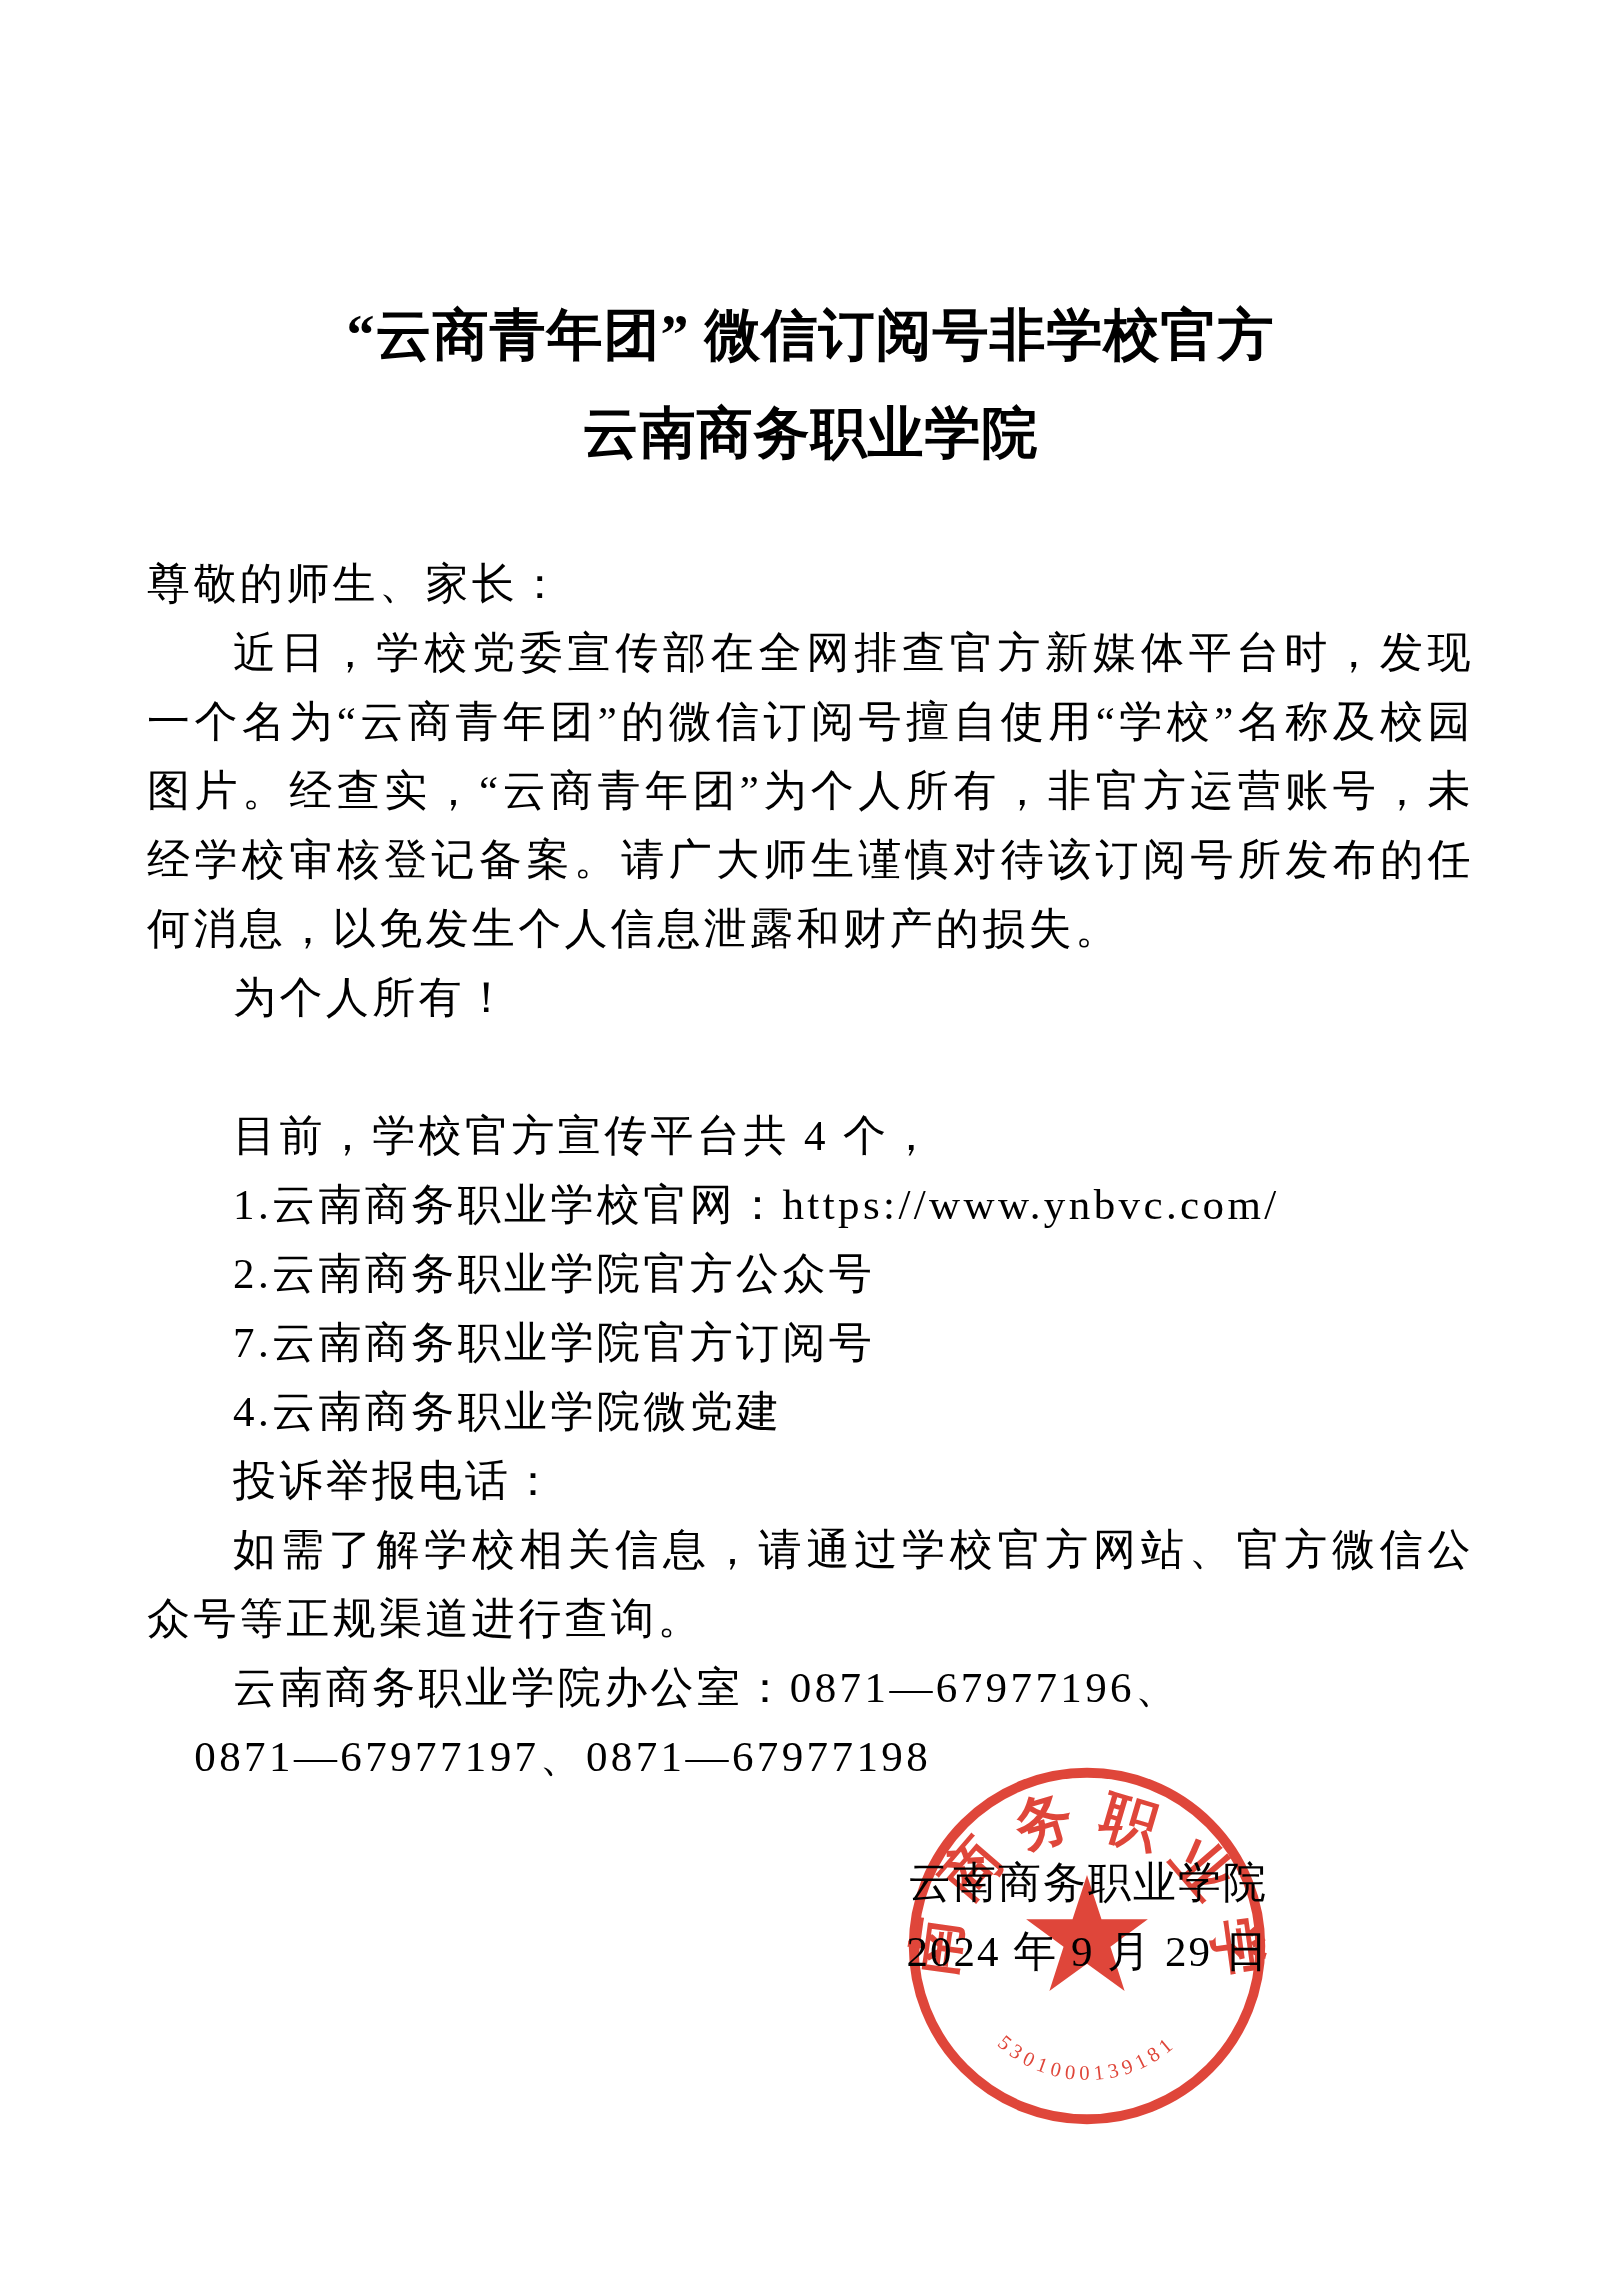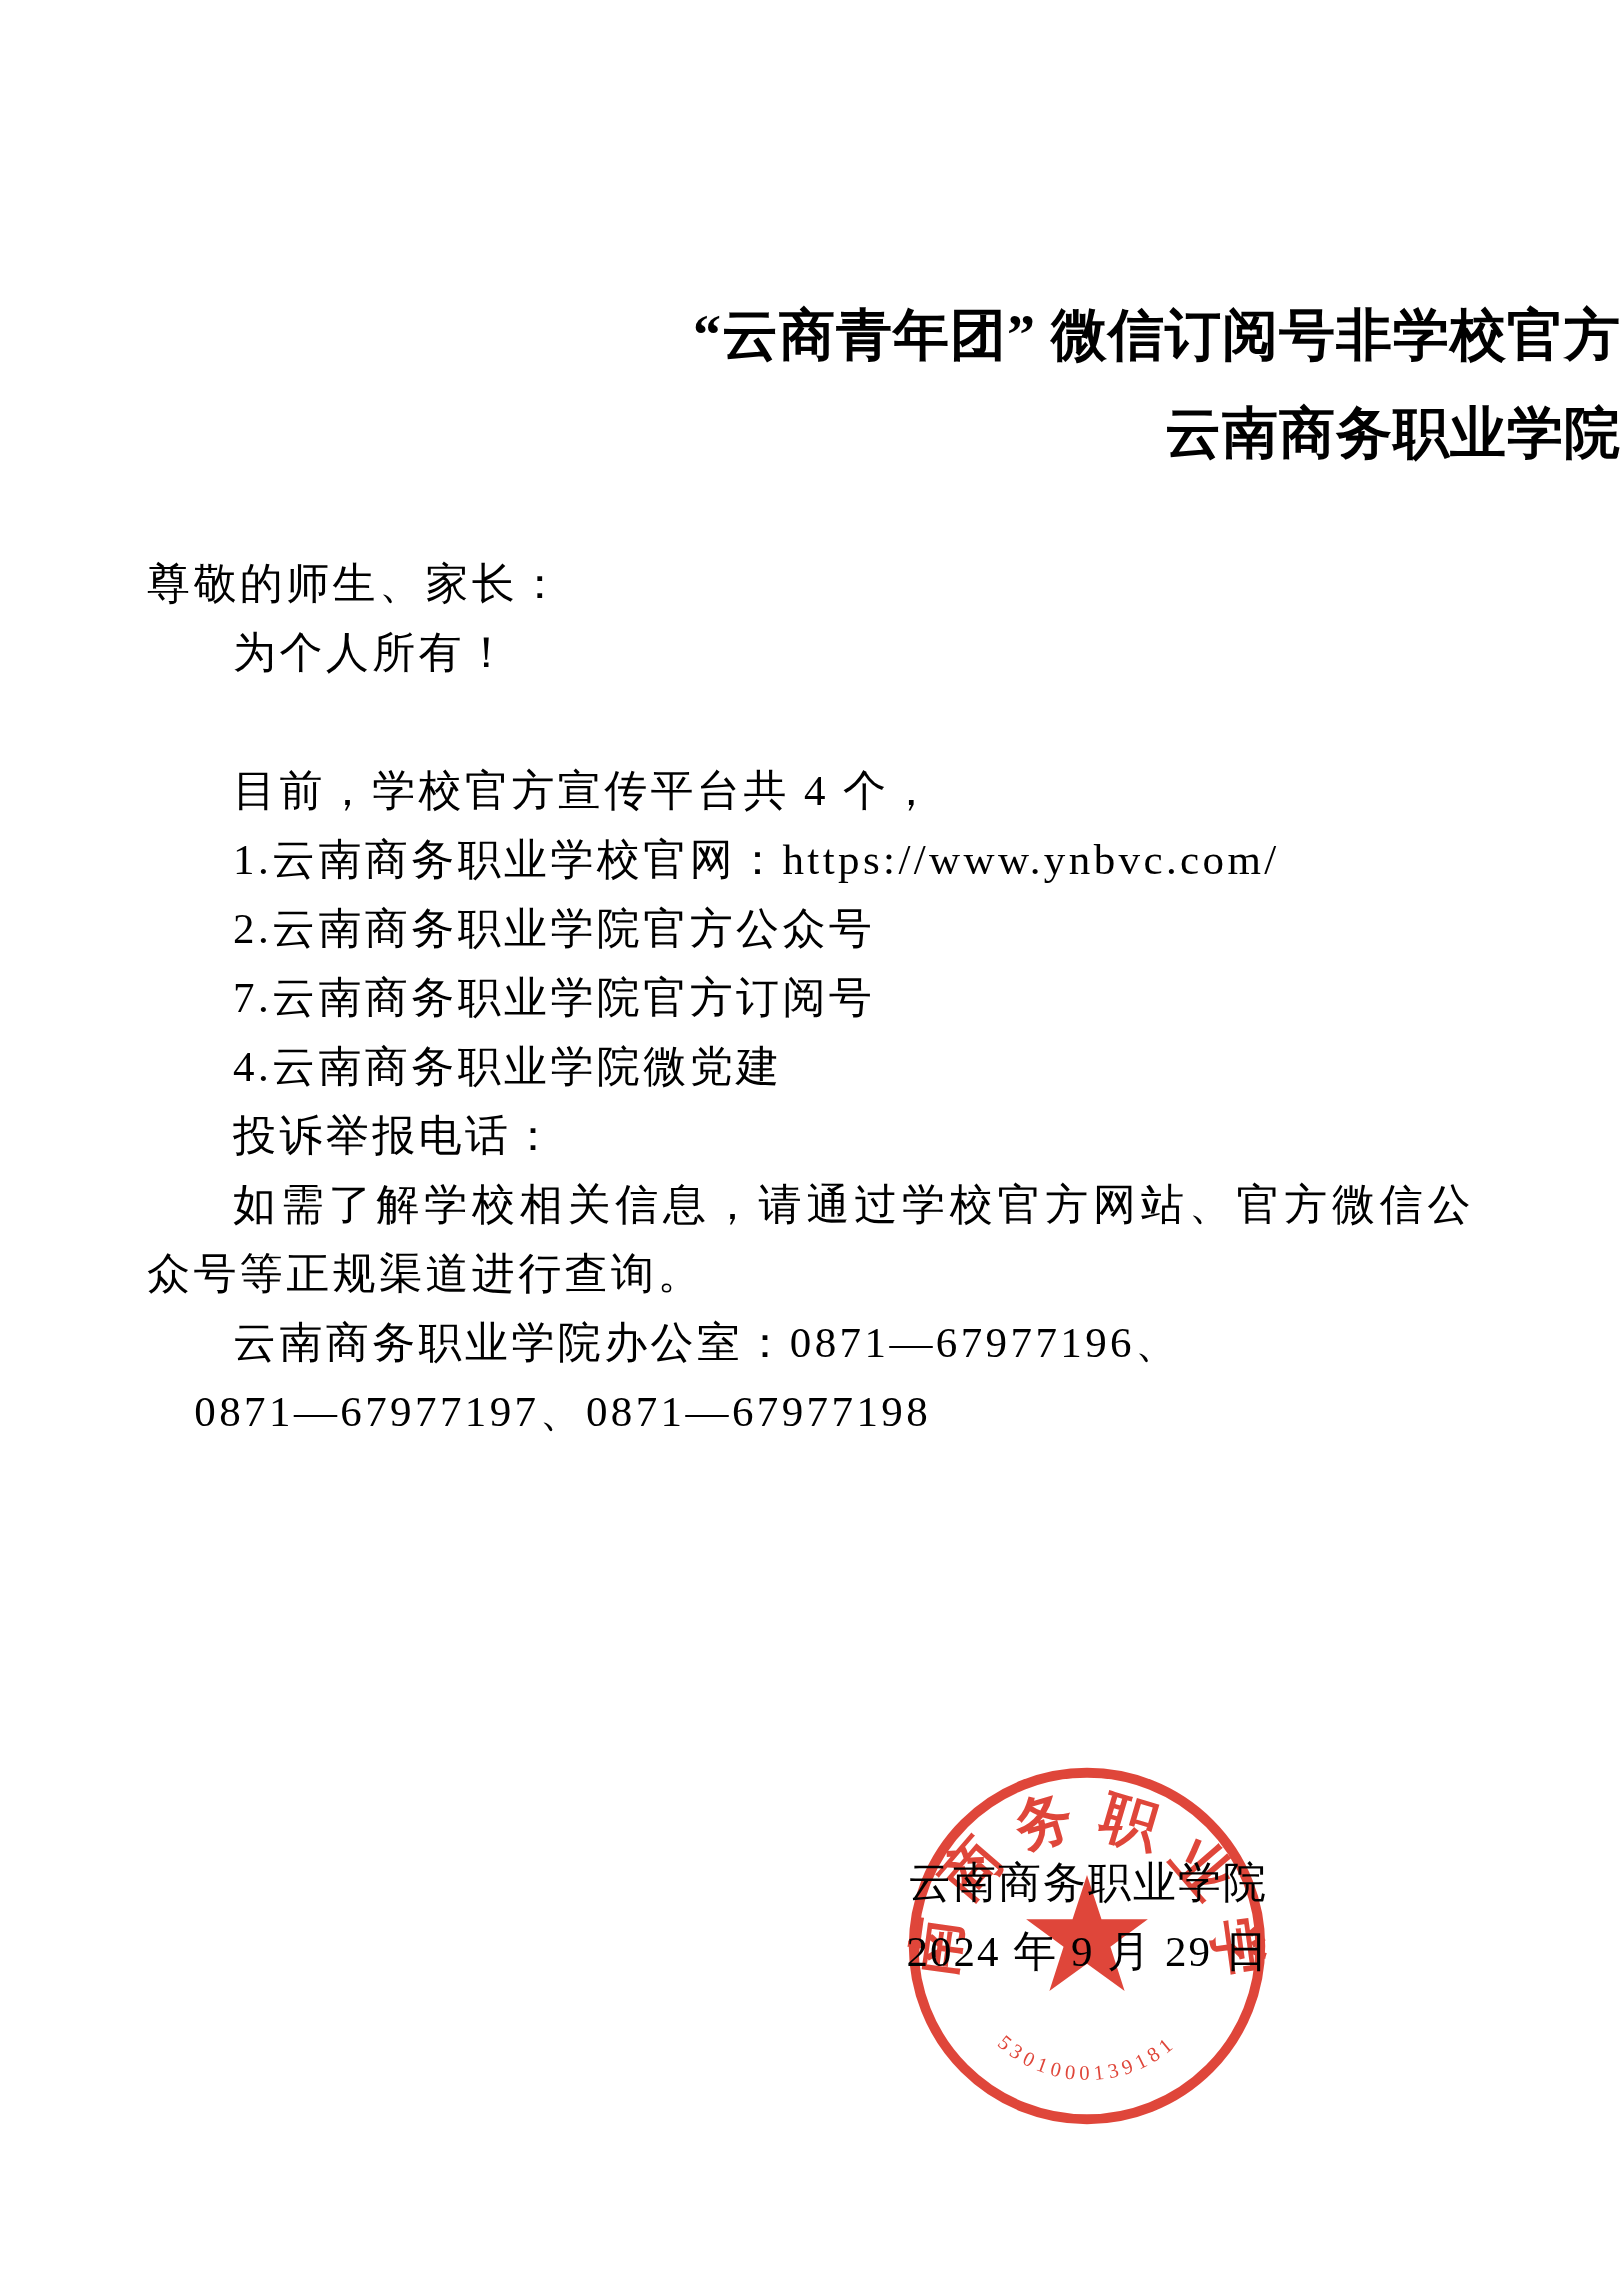--- a/index.html
+++ b/index.html
@@ -8,21 +8,21 @@
     position: relative;
     width: 1621px;
     height: 2293px;
     background: #ffffff;
     overflow: hidden;
     font-family: "Liberation Serif", "DejaVu Serif", serif;
     color: #000000;
   }
   .title {
     padding-top: 286px;
-    text-align: right;
+    text-align: center;
     font-size: 56px;
     font-weight: bold;
     line-height: 98px;
     letter-spacing: 1px;
     color: #000000;
   }
   .content {
     margin: 67px 147px 0 147px;
     font-size: 43px;
     line-height: 69px;
@@ -62,20 +62,21 @@
 
 <div class="page">
 
   <div class="title">
     <div>“云商青年团” 微信订阅号非学校官方</div>
     <div>云南商务职业学院</div>
   </div>
 
   <div class="content">
     <p>尊敬的师生、家长：</p>
+    <p class="indent">近日，学校党委宣传部在全网排查官方新媒体平台时，发现一个名为“云商青年团”的微信订阅号擅自使用“学校”名称及校园图片。经查实，“云商青年团”为个人所有，非官方运营账号，未经学校审核登记备案。请广大师生谨慎对待该订阅号所发布的任何消息，以免发生个人信息泄露和财产的损失。</p>
     <p class="indent">为个人所有！</p>
     <div class="spacer"></div>
     <p class="indent">目前，学校官方宣传平台共 4 个，</p>
     <p class="indent">1.云南商务职业学校官网：https://www.ynbvc.com/</p>
     <p class="indent">2.云南商务职业学院官方公众号</p>
     <p class="indent">7.云南商务职业学院官方订阅号</p>
     <p class="indent">4.云南商务职业学院微党建</p>
     <p class="indent">投诉举报电话：</p>
     <p class="indent">如需了解学校相关信息，请通过学校官方网站、官方微信公众号等正规渠道进行查询。</p>
     <p class="indent">云南商务职业学院办公室：0871—67977196、</p>

